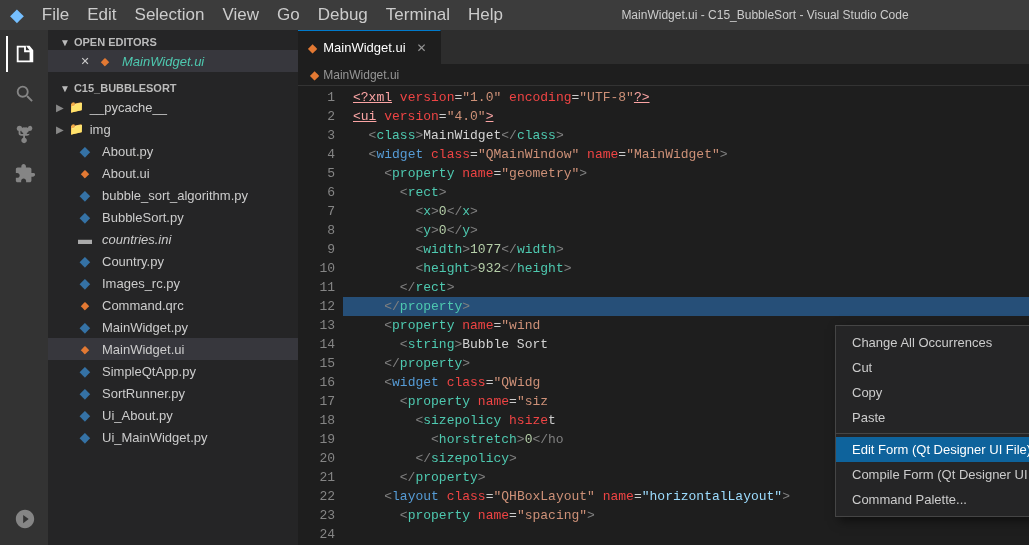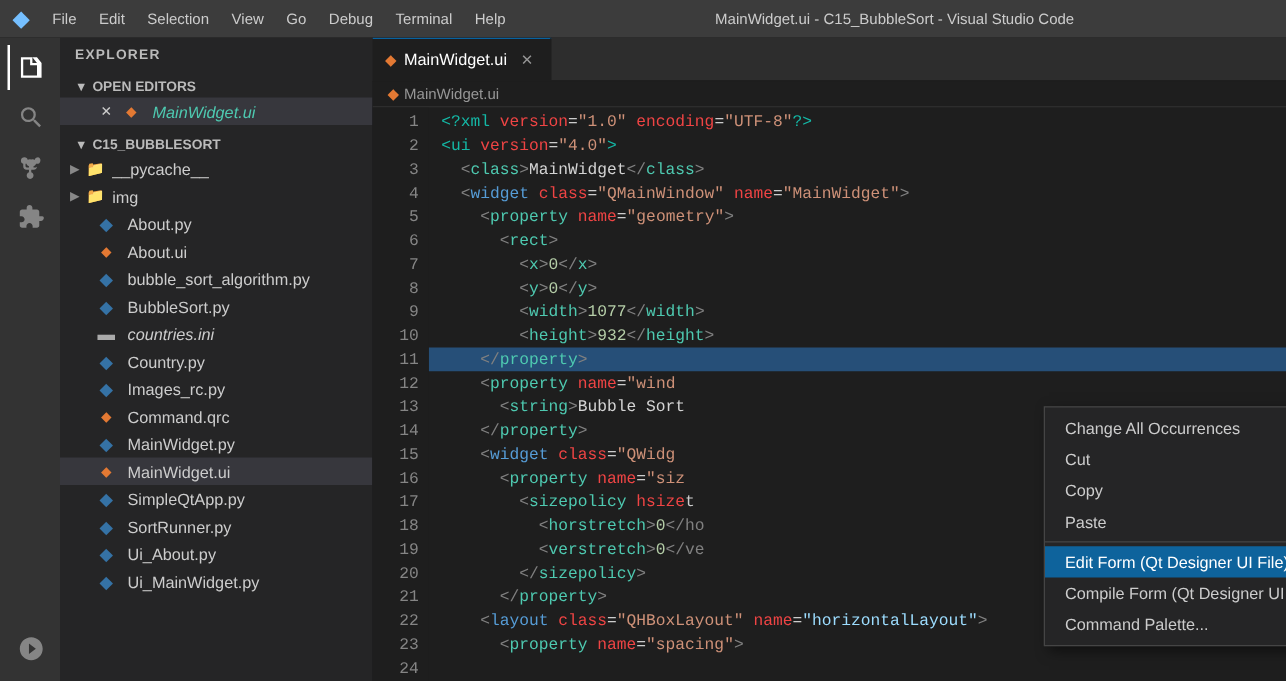--- a/index.html
+++ b/index.html
@@ -1,21 +1,21 @@
 <!DOCTYPE html>
 <html><head>
   <meta charset="utf-8">
   <style>
     * { margin: 0; padding: 0; box-sizing: border-box; }
     body { font-family: 'Segoe UI', sans-serif; font-size: 13px; background: #1e1e1e; color: #cccccc; width: 1029px; height: 545px; overflow: hidden; display: flex; flex-direction: column; }
 
     
     .titlebar { background: #3c3c3c; height: 30px; display: flex; align-items: center; padding: 0 10px; flex-shrink: 0; }
     .titlebar-menu { display: flex; gap: 2px; }
-    .titlebar-menu-item { color: #cccccc; padding: 2px 8px; font-size: 12px; cursor: pointer; }
+    .titlebar-menu-item { color: #cccccc; padding: 2px 8px; font-size: 17px; cursor: pointer; }
     .titlebar-title { flex: 1; text-align: center; color: #cccccc; font-size: 12px; }
 
     
     .main { display: flex; flex: 1; overflow: hidden; }
 
     
     .activity-bar { width: 48px; background: #333333; display: flex; flex-direction: column; align-items: center; padding-top: 6px; flex-shrink: 0; }
     .activity-icon { width: 36px; height: 36px; display: flex; align-items: center; justify-content: center; color: #858585; font-size: 20px; cursor: pointer; margin-bottom: 4px; border-left: 2px solid transparent; }
     .activity-icon.active { color: #ffffff; border-left: 2px solid #ffffff; }
 
@@ -47,21 +47,21 @@
     .breadcrumb .bc-icon { margin-right: 4px; color: #e37933; }
 
     
     .code-editor { flex: 1; display: flex; overflow: hidden; background: #1e1e1e; position: relative; }
     .line-numbers { width: 45px; background: #1e1e1e; color: #858585; font-family: 'Courier New', monospace; font-size: 13px; line-height: 19px; padding: 0 8px 0 0; text-align: right; user-select: none; flex-shrink: 0; padding-top: 2px; }
     .code-content { flex: 1; font-family: 'Courier New', monospace; font-size: 13px; line-height: 19px; padding: 2px 0; overflow: hidden; position: relative; }
     .code-line { height: 19px; padding-left: 10px; white-space: nowrap; }
     .code-line.highlighted { background: #264f78; }
 
     
-    .xml-decl { color: #14b8a6; }
+    .xml-decl { color: #fca5a5; text-decoration: underline; }
     .attr-name { color: #ef4444; }
     .attr-val { color: #ce9178; }
     .tag { color: #4ec9b0; }
     .tag-bracket { color: #808080; }
     .text-content { color: #d4d4d4; }
     .prop-val { color: #b5cea8; }
     .tag-blue { color: #569cd6; }
 
     
     .context-menu { position: absolute; top: 295px; left: 537px; background: #252526; border: 1px solid #454545; box-shadow: 4px 4px 10px rgba(0,0,0,0.5); z-index: 100; width: 370px; padding: 4px 0; }
@@ -114,21 +114,20 @@
         </svg>
     </div>
     <div class="activity-icon" title="Run and Debug" style="margin-top:auto; margin-bottom:8px;">
       <svg width="22" height="22" viewBox="0 0 24 24" fill="currentColor">
           <path d="M12 2C6.48 2 2 6.48 2 12s4.48 10 10 10 10-4.48 10-10S17.52 2 12 2zm-2 14.5v-9l6 4.5-6 4.5z"></path>
         </svg>
     </div>
   </div>
 
   <div class="sidebar">
-    <div class="sidebar-header">EXPLORER</div>
     <div class="sidebar-section">
       <div class="sidebar-section-header">
         <span class="arrow">▼</span>
         <span>OPEN EDITORS</span>
       </div>
       <div class="tree-item active" style="padding-left:28px;">
         <span class="icon" style="color:#cccccc; margin-right:2px; font-size:11px;">✕</span>
         <span class="icon" style="color:#e37933; font-size:11px;">◆</span>
         <span style="color:#4ec9b0; font-style:italic; margin-left:4px;">MainWidget.ui</span>
       </div>
@@ -272,29 +271,29 @@
         <div class="code-line"><span class="xml-decl">&lt;?xml</span> <span class="attr-name">version</span>=<span class="attr-val">"1.0"</span> <span class="attr-name">encoding</span>=<span class="attr-val">"UTF-8"</span><span class="xml-decl">?&gt;</span></div>
         <div class="code-line"><span class="xml-decl">&lt;ui</span> <span class="attr-name">version</span>=<span class="attr-val">"4.0"</span><span class="xml-decl">&gt;</span></div>
         <div class="code-line">&nbsp;&nbsp;<span class="tag-bracket">&lt;</span><span class="tag">class</span><span class="tag-bracket">&gt;</span><span class="text-content">MainWidget</span><span class="tag-bracket">&lt;/</span><span class="tag">class</span><span class="tag-bracket">&gt;</span></div>
         <div class="code-line">&nbsp;&nbsp;<span class="tag-bracket">&lt;</span><span class="tag-blue">widget</span> <span class="attr-name">class</span>=<span class="attr-val">"QMainWindow"</span> <span class="attr-name">name</span>=<span class="attr-val">"MainWidget"</span><span class="tag-bracket">&gt;</span></div>
         <div class="code-line">&nbsp;&nbsp;&nbsp;&nbsp;<span class="tag-bracket">&lt;</span><span class="tag">property</span> <span class="attr-name">name</span>=<span class="attr-val">"geometry"</span><span class="tag-bracket">&gt;</span></div>
         <div class="code-line">&nbsp;&nbsp;&nbsp;&nbsp;&nbsp;&nbsp;<span class="tag-bracket">&lt;</span><span class="tag">rect</span><span class="tag-bracket">&gt;</span></div>
         <div class="code-line">&nbsp;&nbsp;&nbsp;&nbsp;&nbsp;&nbsp;&nbsp;&nbsp;<span class="tag-bracket">&lt;</span><span class="tag">x</span><span class="tag-bracket">&gt;</span><span class="prop-val">0</span><span class="tag-bracket">&lt;/</span><span class="tag">x</span><span class="tag-bracket">&gt;</span></div>
         <div class="code-line">&nbsp;&nbsp;&nbsp;&nbsp;&nbsp;&nbsp;&nbsp;&nbsp;<span class="tag-bracket">&lt;</span><span class="tag">y</span><span class="tag-bracket">&gt;</span><span class="prop-val">0</span><span class="tag-bracket">&lt;/</span><span class="tag">y</span><span class="tag-bracket">&gt;</span></div>
         <div class="code-line">&nbsp;&nbsp;&nbsp;&nbsp;&nbsp;&nbsp;&nbsp;&nbsp;<span class="tag-bracket">&lt;</span><span class="tag">width</span><span class="tag-bracket">&gt;</span><span class="prop-val">1077</span><span class="tag-bracket">&lt;/</span><span class="tag">width</span><span class="tag-bracket">&gt;</span></div>
         <div class="code-line">&nbsp;&nbsp;&nbsp;&nbsp;&nbsp;&nbsp;&nbsp;&nbsp;<span class="tag-bracket">&lt;</span><span class="tag">height</span><span class="tag-bracket">&gt;</span><span class="prop-val">932</span><span class="tag-bracket">&lt;/</span><span class="tag">height</span><span class="tag-bracket">&gt;</span></div>
+        <div class="code-line">&nbsp;&nbsp;&nbsp;&nbsp;&nbsp;&nbsp;<span class="tag-bracket">&lt;/</span><span class="tag">rect</span><span class="tag-bracket">&gt;</span></div>
         <div class="code-line highlighted">&nbsp;&nbsp;&nbsp;&nbsp;<span class="tag-bracket">&lt;/</span><span class="tag">property</span><span class="tag-bracket">&gt;</span></div>
         <div class="code-line">&nbsp;&nbsp;&nbsp;&nbsp;<span class="tag-bracket">&lt;</span><span class="tag">property</span> <span class="attr-name">name</span>=<span class="attr-val">"wind</span></div>
         <div class="code-line">&nbsp;&nbsp;&nbsp;&nbsp;&nbsp;&nbsp;<span class="tag-bracket">&lt;</span><span class="tag">string</span><span class="tag-bracket">&gt;</span><span class="text-content">Bubble Sort</span></div>
         <div class="code-line">&nbsp;&nbsp;&nbsp;&nbsp;<span class="tag-bracket">&lt;/</span><span class="tag">property</span><span class="tag-bracket">&gt;</span></div>
         <div class="code-line">&nbsp;&nbsp;&nbsp;&nbsp;<span class="tag-bracket">&lt;</span><span class="tag-blue">widget</span> <span class="attr-name">class</span>=<span class="attr-val">"QWidg</span></div>
         <div class="code-line">&nbsp;&nbsp;&nbsp;&nbsp;&nbsp;&nbsp;<span class="tag-bracket">&lt;</span><span class="tag">property</span> <span class="attr-name">name</span>=<span class="attr-val">"siz</span></div>
         <div class="code-line">&nbsp;&nbsp;&nbsp;&nbsp;&nbsp;&nbsp;&nbsp;&nbsp;<span class="tag-bracket">&lt;</span><span class="tag">sizepolicy</span> <span class="attr-name">hsize</span>t</div>
         <div class="code-line">&nbsp;&nbsp;&nbsp;&nbsp;&nbsp;&nbsp;&nbsp;&nbsp;&nbsp;&nbsp;<span class="tag-bracket">&lt;</span><span class="tag">horstretch</span><span class="tag-bracket">&gt;</span><span class="prop-val">0</span><span class="tag-bracket">&lt;/ho</span></div>
-        <div class="code-line">&nbsp;&nbsp;&nbsp;&nbsp;&nbsp;&nbsp;&nbsp;&nbsp;&nbsp;&nbsp;<span class="tag-bracket">&lt;</span><span class="tag">verstretch</span><span class="tag-bracket">&gt;</span><span class="prop-val">0</span><span class="tag-bracket">&lt;/ve</span></div>
         <div class="code-line">&nbsp;&nbsp;&nbsp;&nbsp;&nbsp;&nbsp;&nbsp;&nbsp;<span class="tag-bracket">&lt;/</span><span class="tag">sizepolicy</span><span class="tag-bracket">&gt;</span></div>
         <div class="code-line">&nbsp;&nbsp;&nbsp;&nbsp;&nbsp;&nbsp;<span class="tag-bracket">&lt;/</span><span class="tag">property</span><span class="tag-bracket">&gt;</span></div>
         <div class="code-line">&nbsp;&nbsp;&nbsp;&nbsp;<span class="tag-bracket">&lt;</span><span class="tag-blue">layout</span> <span class="attr-name">class</span>=<span class="attr-val">"QHBoxLayout"</span> <span class="attr-name">name</span>=<span style="color:#9cdcfe;">"horizontalLayout"</span><span class="tag-bracket">&gt;</span></div>
         <div class="code-line">&nbsp;&nbsp;&nbsp;&nbsp;&nbsp;&nbsp;<span class="tag-bracket">&lt;</span><span class="tag">property</span> <span class="attr-name">name</span>=<span class="attr-val">"spacing"</span><span class="tag-bracket">&gt;</span></div>
       </div>
     </div>
 
     <div class="context-menu">
       <div class="context-menu-item">
         <span>Change All Occurrences</span>

